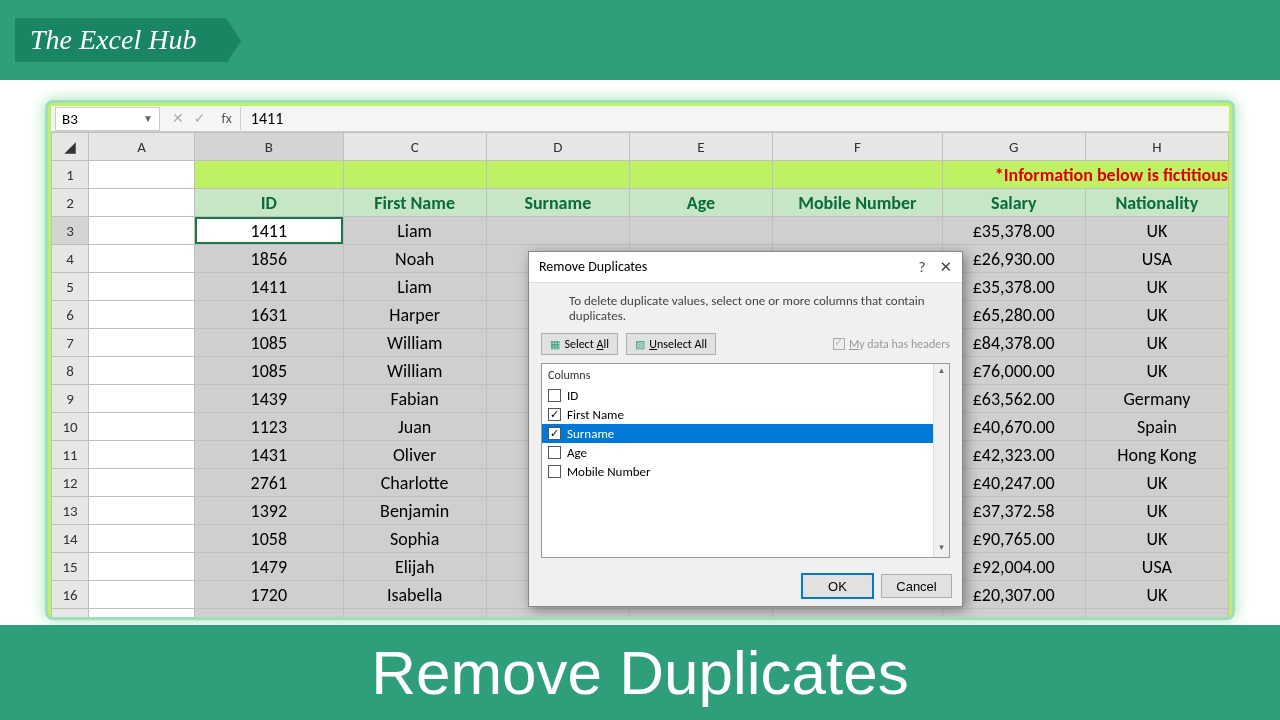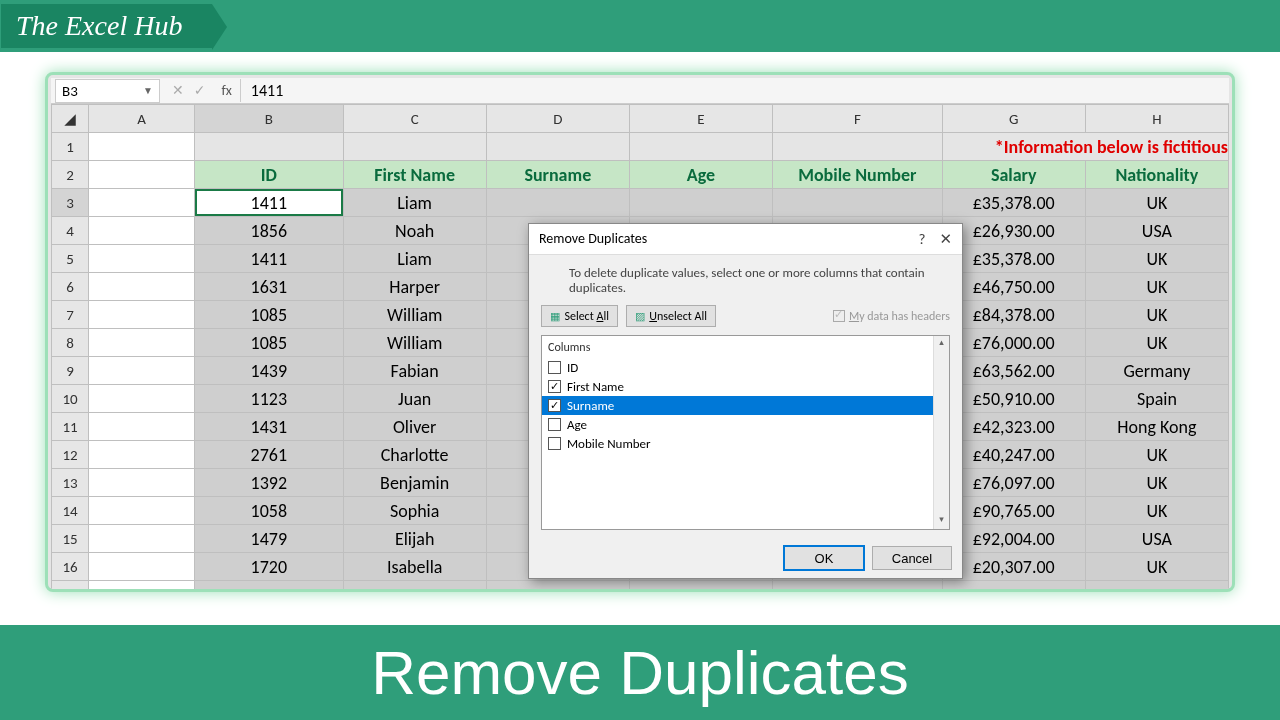--- a/index.html
+++ b/index.html
@@ -7,24 +7,24 @@
     margin: 0;
     width: 1280px;
     height: 720px;
     font-family: Calibri, Arial, sans-serif;
     background: #fff;
     overflow: hidden;
     position: relative;
   }
   .brand-banner {
     background: #2f9e7a;
-    height: 52px;
+    height: 80px;
     display: flex;
     align-items: center;
-    padding-left: 1px;
+    padding-left: 15px;
     position: relative;
   }
   .brand-tag {
     background: #1a8562;
     color: #fff;
     font-family: 'Brush Script MT', cursive;
     font-style: italic;
     font-size: 28px;
     padding: 6px 30px 6px 15px;
     position: relative;
@@ -38,21 +38,21 @@
     height: 0;
     border-top: 23px solid transparent;
     border-bottom: 23px solid transparent;
     border-left: 15px solid #1a8562;
   }
   .excel-wrap {
     margin: 20px 45px 10px 45px;
     border: 3px solid #9de0b8;
     border-radius: 8px;
     box-shadow: 0 0 15px #9de0b8;
-    background: #e5e5e5;
+    background: #bef264;
     padding: 3px;
     height: 520px;
     overflow: hidden;
     position: relative;
   }
   .namebox-row {
     display: flex;
     align-items: center;
     height: 26px;
     border-bottom: 1px solid #ccc;
@@ -163,21 +163,21 @@
   }
   .col-list .scroll{ position:absolute; right:0; top:0; bottom:0; width:16px; background:#f0f0f0; border-left:1px solid #ddd;}
   .col-list .scroll .up,.col-list .scroll .dn{height:16px;text-align:center;font-size:9px;color:#666;}
   .col-list-hdr { padding:4px 6px; font-size:12px; color:#333;}
   .col-item { display:flex; align-items:center; gap:6px; padding:2px 6px; font-size:13px;}
   .col-item .cb { width:13px; height:13px; border:1px solid #555; background:#fff; font-size:11px; line-height:11px; text-align:center;}
   .col-item.checked .cb::after{ content:'✓'; color:#000;}
   .col-item.selected { background:#0078d7; color:#fff;}
   .col-item.selected .cb { background:#fff;}
   .dlg-footer { display:flex; justify-content:flex-end; gap:8px; padding:8px 10px;}
-  .dlg-footer button { width:80px; height:24px; border:1px solid #adadad; background:#e1e1e1; font-size:13px;}
+  .dlg-footer button { width:71px; height:24px; border:1px solid #adadad; background:#e1e1e1; font-size:13px;}
   .dlg-footer .ok { border:1px solid #0078d7; box-shadow:0 0 0 1px #0078d7;}
 
   .page-title-bar {
     position:absolute;
     left:0; right:0; bottom:0;
     background:#2f9e7a;
     height:95px;
     display:flex;
     align-items:center;
     justify-content:center;
@@ -293,21 +293,21 @@
           <td class="data-cell">UK</td>
         </tr>
         <tr>
           <td class="rowhdr">6</td>
           <td class="empty-a"></td>
           <td class="data-cell">1631</td>
           <td class="data-cell">Harper</td>
           <td class="data-cell"></td>
           <td class="data-cell"></td>
           <td class="data-cell"></td>
-          <td class="data-cell">£46,750.00</td>
+          <td class="data-cell">£65,280.00</td>
           <td class="data-cell">UK</td>
         </tr>
         <tr>
           <td class="rowhdr">7</td>
           <td class="empty-a"></td>
           <td class="data-cell">1085</td>
           <td class="data-cell">William</td>
           <td class="data-cell"></td>
           <td class="data-cell"></td>
           <td class="data-cell"></td>
@@ -337,21 +337,21 @@
           <td class="data-cell">Germany</td>
         </tr>
         <tr>
           <td class="rowhdr">10</td>
           <td class="empty-a"></td>
           <td class="data-cell">1123</td>
           <td class="data-cell">Juan</td>
           <td class="data-cell"></td>
           <td class="data-cell"></td>
           <td class="data-cell"></td>
-          <td class="data-cell">£50,910.00</td>
+          <td class="data-cell">£40,670.00</td>
           <td class="data-cell">Spain</td>
         </tr>
         <tr>
           <td class="rowhdr">11</td>
           <td class="empty-a"></td>
           <td class="data-cell">1431</td>
           <td class="data-cell">Oliver</td>
           <td class="data-cell"></td>
           <td class="data-cell"></td>
           <td class="data-cell"></td>
@@ -370,21 +370,21 @@
           <td class="data-cell">UK</td>
         </tr>
         <tr>
           <td class="rowhdr">13</td>
           <td class="empty-a"></td>
           <td class="data-cell">1392</td>
           <td class="data-cell">Benjamin</td>
           <td class="data-cell"></td>
           <td class="data-cell"></td>
           <td class="data-cell"></td>
-          <td class="data-cell">£76,097.00</td>
+          <td class="data-cell">£37,372.58</td>
           <td class="data-cell">UK</td>
         </tr>
         <tr>
           <td class="rowhdr">14</td>
           <td class="empty-a"></td>
           <td class="data-cell">1058</td>
           <td class="data-cell">Sophia</td>
           <td class="data-cell"></td>
           <td class="data-cell"></td>
           <td class="data-cell"></td>

